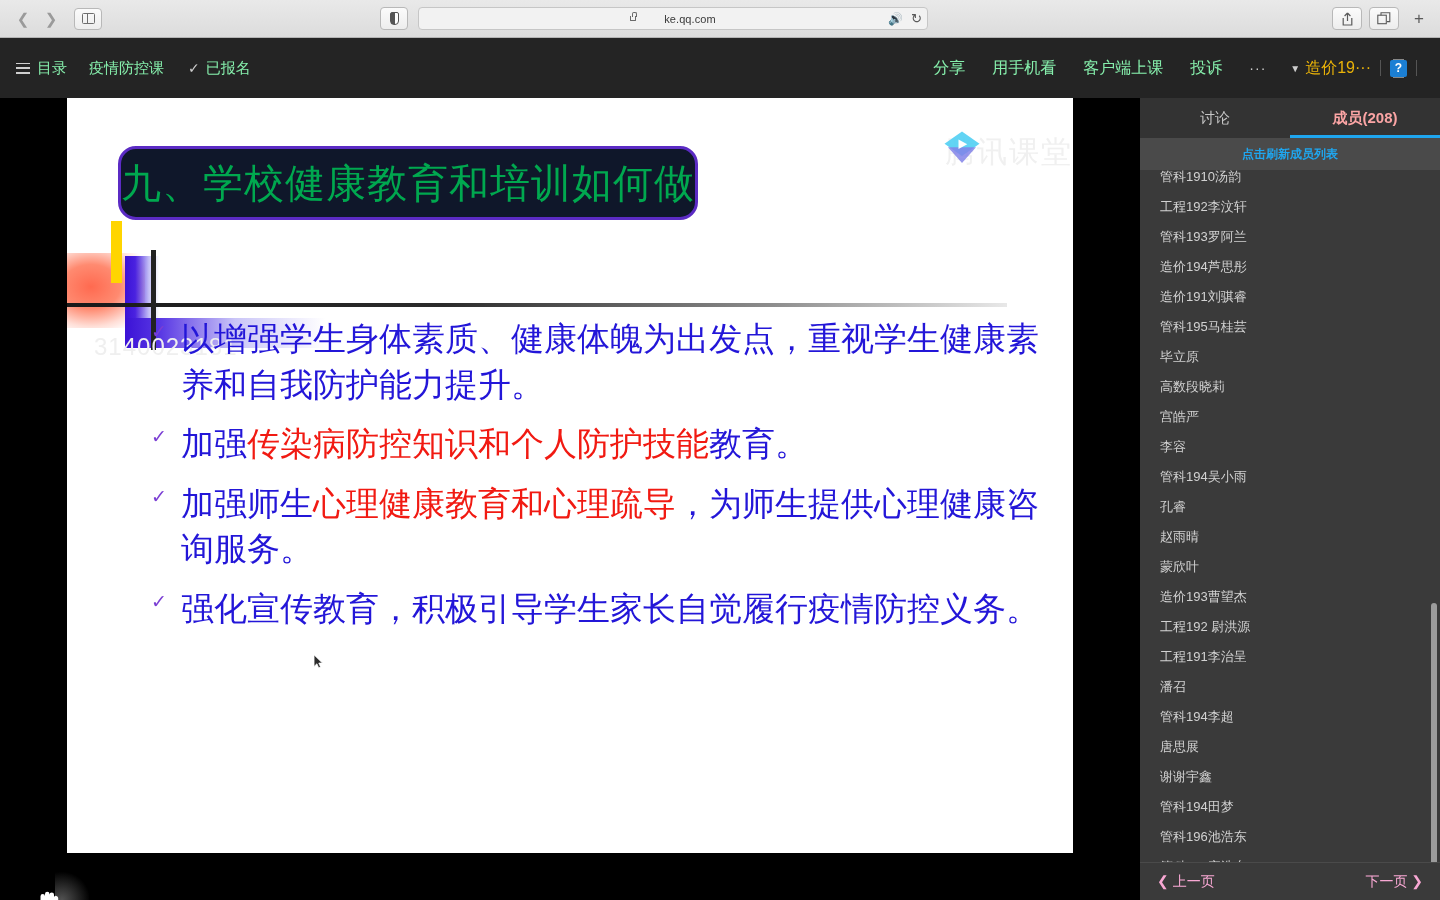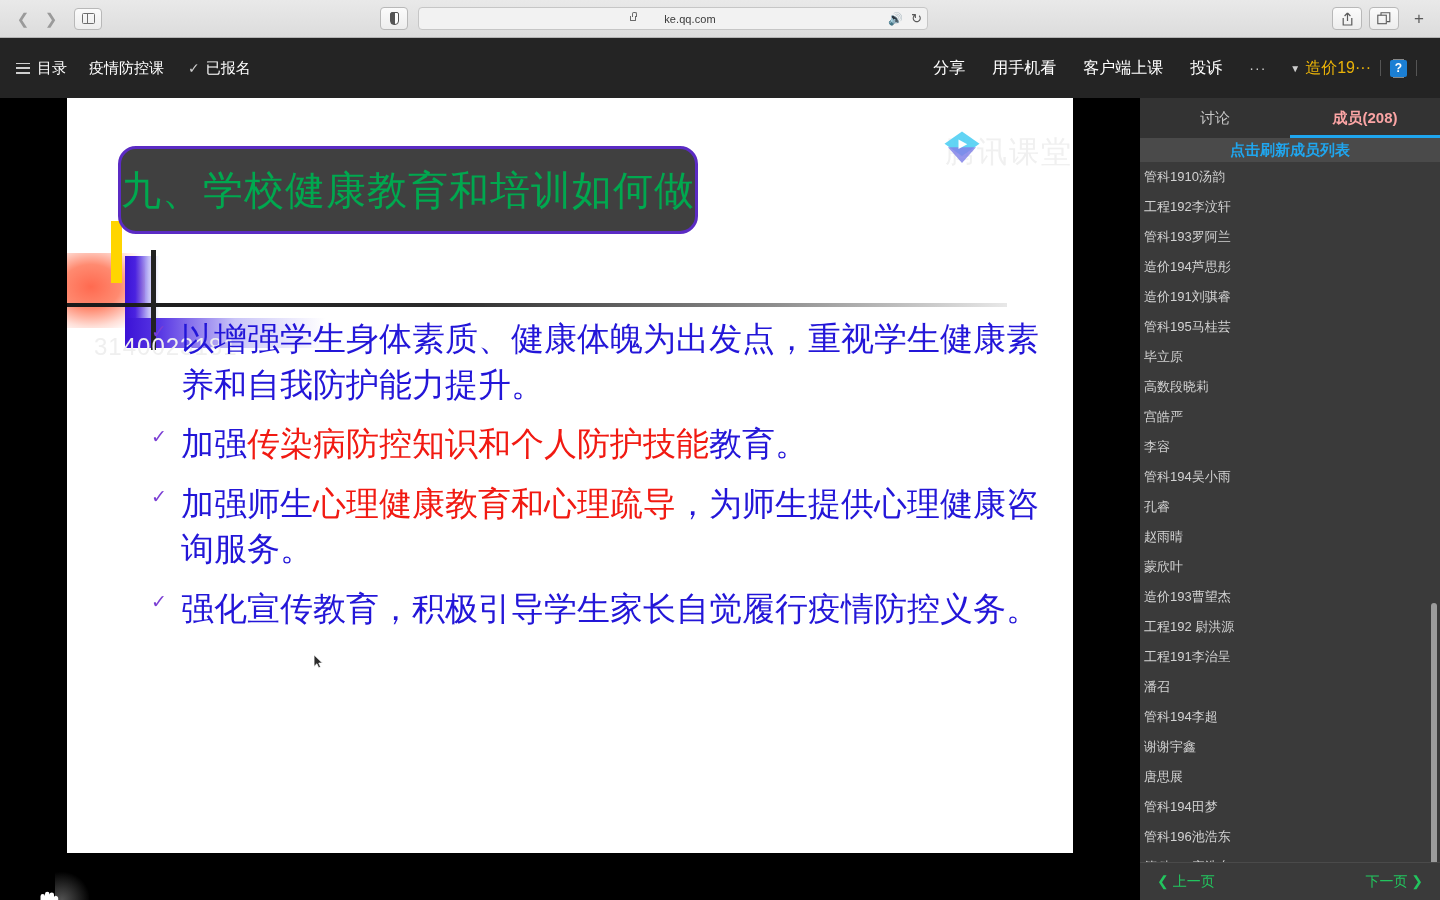--- a/index.html
+++ b/index.html
@@ -71,21 +71,21 @@
   
   .site-header {
     position: absolute; top: 38px; left: 0;
     width: 1440px; height: 60px;
     background: #242424;
     display: flex; align-items: center;
   }
   .hdr-left { display: flex; align-items: center; margin-left: 16px; }
   .hamburger { width: 14px; height: 11px; margin-right: 7px; display:flex; flex-direction:column; justify-content:space-between; }
   .hamburger i { display:block; height:1.6px; background:#cfcfcf; }
-  .hdr-item { color: #ffffff; font-size: 15px; margin-right: 24px; white-space: nowrap; }
+  .hdr-item { color: #86efac; font-size: 15px; margin-right: 24px; white-space: nowrap; }
   .hdr-item.first { margin-right: 22px; }
   .check-mini { color:#cdcdcd; font-size: 14px; margin-right: 6px; }
 
   .hdr-right { position: absolute; right: 14px; display: flex; align-items: center; }
   .hdr-right .hdr-item { margin-right: 0; margin-left: 27px; font-size: 16px; }
   .dots { color:#cdcdcd; font-size:14px; margin-left:27px; letter-spacing:1px; }
   .chev { color:#cdcdcd; font-size:10px; margin-left:24px; margin-right:5px; }
   .user-name { color:#eab308; font-size:16px;text-align:right; }
   .divider-v { width:1px; height:16px; background:#555; margin:0 9px; }
   .help-box {
@@ -114,23 +114,23 @@
   .deco-blue-tall { position:absolute; left:58px; top:158px; width:34px; height:62px;
     background: linear-gradient(to right, #3b12d6 0%, #4a22e0 30%, rgba(120,110,235,0.45) 70%, rgba(255,255,255,0) 100%); }
   .deco-blue-wide { position:absolute; left:58px; top:220px; width:200px; height:30px;
     background: linear-gradient(to right, #3b12d6 0%, #5a39e4 18%, rgba(150,140,240,0.5) 55%, rgba(255,255,255,0) 100%); }
   .deco-cross-v { position:absolute; left:84px; top:152px; width:5px; height:100px; background:#222; }
   .deco-cross-h { position:absolute; left:0px; top:205px; width:940px; height:4px;
     background: linear-gradient(to right, #1a1a1a 0%, #2b2b2b 40%, #8d8d8d 75%, #e8e8e8 100%); }
 
   .title-box {
     position: absolute; left: 51px; top: 48px;
-    width: 580px; height: 88px;
+    width: 580px; height: 74px;
     border: 3px solid #5b2bc4; border-radius: 18px;
-    background: #404040;
+    background: #0f172a;
     display: flex; align-items: center; justify-content: center;
     z-index: 3;
   }
   .title-text {
     font-family: "DejaVu Serif", "Liberation Serif", serif;
     font-size: 40px; color: #00a84f; letter-spacing: 1px; white-space: nowrap;
   }
 
   .wm-logo { position:absolute; right:90px; top:30px; width:42px; height:42px; z-index:2; opacity:.95; }
   .wm-text { position:absolute; right:0px; top:34px; font-size:30px; color:#f0f0f0;
@@ -160,33 +160,33 @@
   .rside {
     position:absolute; left:1140px; top:98px; width:300px; height:802px;
     background:#3a3a3a;
   }
   .rtabs { height:40px; display:flex; background:#333333; }
   .rtab { flex:1; display:flex; align-items:center; justify-content:center;
     font-size:15px; color:#c6c6c6; position:relative; }
   .rtab.active { color:#fca5a5; font-weight:bold;text-align:center; }
   .rtab.active:after { content:''; position:absolute; bottom:0; left:0; right:0; height:3px; background:#1fa6ef; }
   .refresh-row {
-    height:24px; background:#4a4a4a; display:flex; align-items:center; justify-content:center;
-    color:#1fa6ef; font-size:15px; font-weight:bold;
+    height:32px; background:#4a4a4a; display:flex; align-items:center; justify-content:center;
+    color:#1fa6ef; font-size:12px; font-weight:bold;
   }
   .mlist { position:absolute; top:64px; left:0; right:0; bottom:38px; overflow:hidden; }
-  .mrow { height:30px; display:flex; align-items:center; padding-left:4px;
+  .mrow { height:30px; display:flex; align-items:center; padding-left:20px;
     color:#d2d2d2; font-size:13px; }
   .scroll-thumb { position:absolute; right:3px; top:505px; width:6px; height:265px;
     background:#9c9c9c; border-radius:3px; }
   .rbottom {
     position:absolute; left:0; bottom:0; width:300px; height:38px;
     background:#3a3a3a; border-top:1px solid #4a4a4a;
     display:flex; align-items:center; justify-content:space-between;
-    padding:0 17px; color:#22c55e; font-size:14px;
+    padding:0 17px; color:#f9a8d4; font-size:14px;
   }
   .rbottom span { white-space:nowrap; }
 </style>
 </head>
 <body>
 
 <div class="browser-bar">
   <div class="nav-group">
     <div class="nav-btn arrow">❮</div>
     <div class="nav-btn arrow">❯</div>
@@ -325,22 +325,22 @@
       <div class="mrow">李容</div>
       <div class="mrow">管科194吴小雨</div>
       <div class="mrow">孔睿</div>
       <div class="mrow">赵雨晴</div>
       <div class="mrow">蒙欣叶</div>
       <div class="mrow">造价193曹望杰</div>
       <div class="mrow">工程192 尉洪源</div>
       <div class="mrow">工程191李治呈</div>
       <div class="mrow">潘召</div>
       <div class="mrow">管科194李超</div>
+      <div class="mrow">唐思展</div>
       <div class="mrow">谢谢宇鑫</div>
-      <div class="mrow">唐思展</div>
       <div class="mrow">管科194田梦</div>
       <div class="mrow">管科196池浩东</div>
       <div class="mrow">管科197窦浩东</div>
     </div>
   <div class="scroll-thumb"></div>
   <div class="rbottom">
     <span>❮&nbsp;<span>上一页</span></span>
     <span><span>下一页</span>&nbsp;❯</span>
   </div>
 </div>

